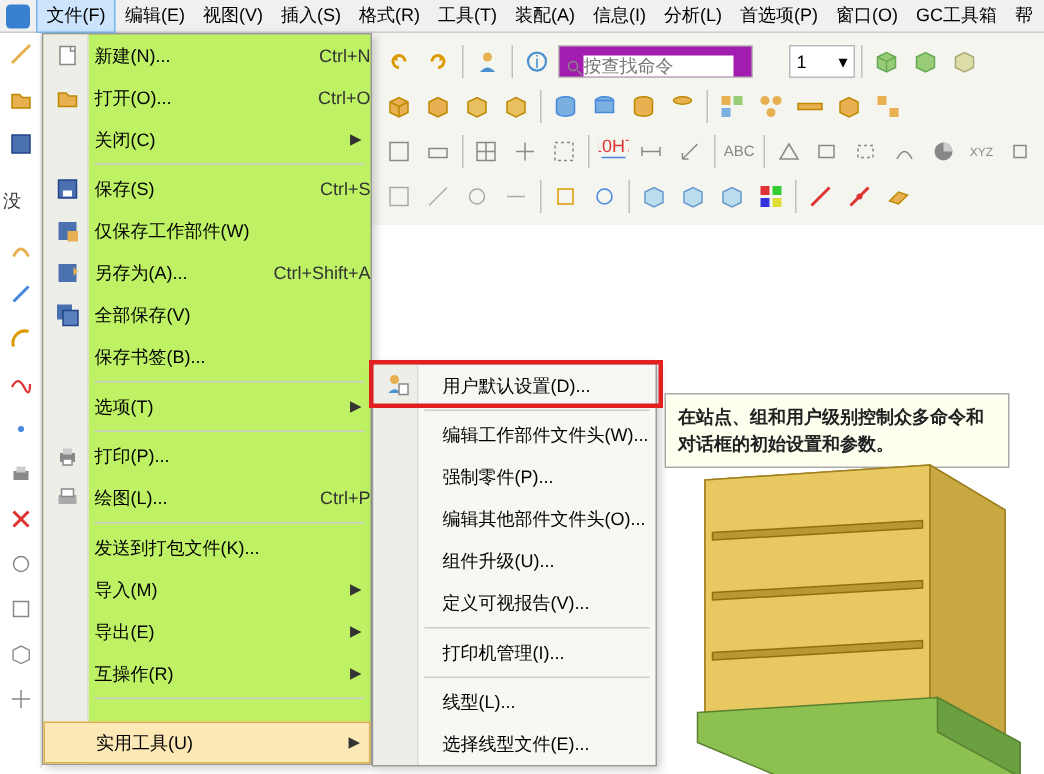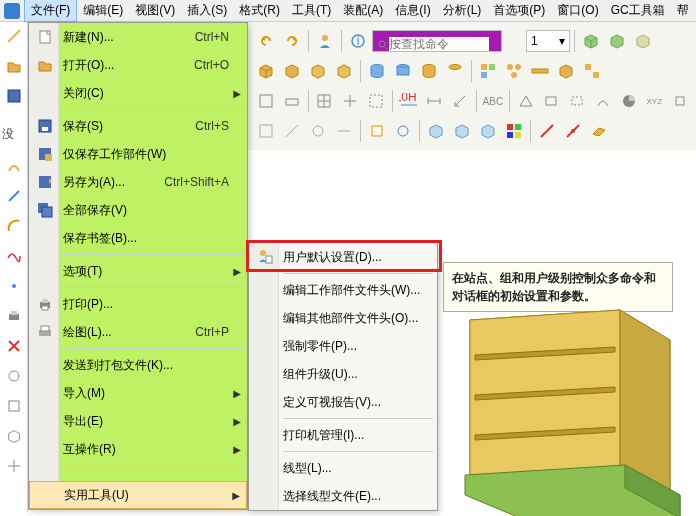--- a/index.html
+++ b/index.html
@@ -20,28 +20,28 @@
 
 .left-col { position: absolute; left: 0; top: 22px; width: 28px; height: 490px; background: #fff; border-right: 1px solid #ddd; display: flex; flex-direction: column; align-items: center; gap: 10px; padding-top: 4px; }
 .left-col .li { width: 20px; height: 20px; display: flex; align-items: center; justify-content: center; }
 .nosel { position: absolute; left: 2px; top: 126px; font-size: 12px; color: #333; }
 
 .dropdown { position: absolute; left: 28px; top: 22px; width: 220px; background: #bef264; border: 1px solid #999; box-shadow: 2px 2px 6px rgba(0,0,0,0.2); }
 .dropdown .icon-col { position: absolute; left: 0; top: 0; bottom: 0; width: 30px; background: #eeeee8; border-right: 1px solid #ddd; }
 .dd-item { display: flex; align-items: center; height: 28px; padding-left: 6px; position: relative; cursor: default; }
 .dd-item .dd-icon { width: 20px; height: 20px; margin-right: 8px; display: flex; align-items: center; justify-content: center; z-index: 1; }
 .dd-item .dd-label { flex: 1; }
-.dd-item .dd-short { color: #333; padding-right: 18px; }
+.dd-item .dd-short { color: #333; }
 .dd-item .dd-arrow { position: absolute; right: 6px; font-size: 10px; color: #333; }
 .dd-item.hover { background: #fce9b6; border: 1px solid #e0b050; height: 28px; margin-top: 15px; }
 .dd-sep { height: 1px; background: #ccc; margin: 2px 4px 2px 34px; }
 
 .submenu { position: absolute; left: 248px; top: 242px; width: 190px; background: #f7f7f4; border: 1px solid #999; box-shadow: 2px 2px 6px rgba(0,0,0,0.2); }
 .submenu .icon-col { position: absolute; left: 0; top: 0; bottom: 0; width: 30px; background: #eeeee8; border-right: 1px solid #ddd; }
-.sm-item { display: flex; align-items: center; height: 28px; padding-left: 8px; position: relative; cursor: default; }
+.sm-item { display: flex; align-items: center; height: 28px; padding-left: 8px; position: relative; cursor: default; gap: 12px; }
 .sm-item .sm-icon { width: 18px; height: 18px; margin-right: 8px; z-index: 1; }
 .sm-sep { height: 1px; background: #ccc; margin: 2px 4px 2px 34px; }
 
 .highlight-box { position: absolute; left: 246px; top: 240px; width: 196px; height: 32px; border: 3px solid #e02020; pointer-events: none; z-index: 5; }
 
 .tooltip { position: absolute; left: 443px; top: 262px; width: 230px; background: #fffff0; border: 1px solid #aaa; padding: 6px 8px; font-size: 12px; line-height: 1.5; color: #222; font-weight: bold; }
 
 .model-area { position: absolute; left: 440px; top: 300px; width: 260px; height: 220px; }
 .model-area svg { width: 100%; height: 100%; }
 </style>
@@ -579,25 +579,25 @@
         </svg></div>
     <span>用户默认设置(D)...</span>
   </div>
   <div class="sm-sep"></div>
   <div class="sm-item">
       <div class="sm-icon"></div>
       <span>编辑工作部件文件头(W)...</span>
     </div>
   <div class="sm-item">
       <div class="sm-icon"></div>
+      <span>强制零件(P)...</span>
+    </div>
+  <div class="sm-item">
+      <div class="sm-icon"></div>
       <span>编辑其他部件文件头(O)...</span>
-    </div>
-  <div class="sm-item">
-      <div class="sm-icon"></div>
-      <span>强制零件(P)...</span>
     </div>
   <div class="sm-item">
       <div class="sm-icon"></div>
       <span>组件升级(U)...</span>
     </div>
   <div class="sm-item">
       <div class="sm-icon"></div>
       <span>定义可视报告(V)...</span>
     </div>
   <div class="sm-sep"></div>

